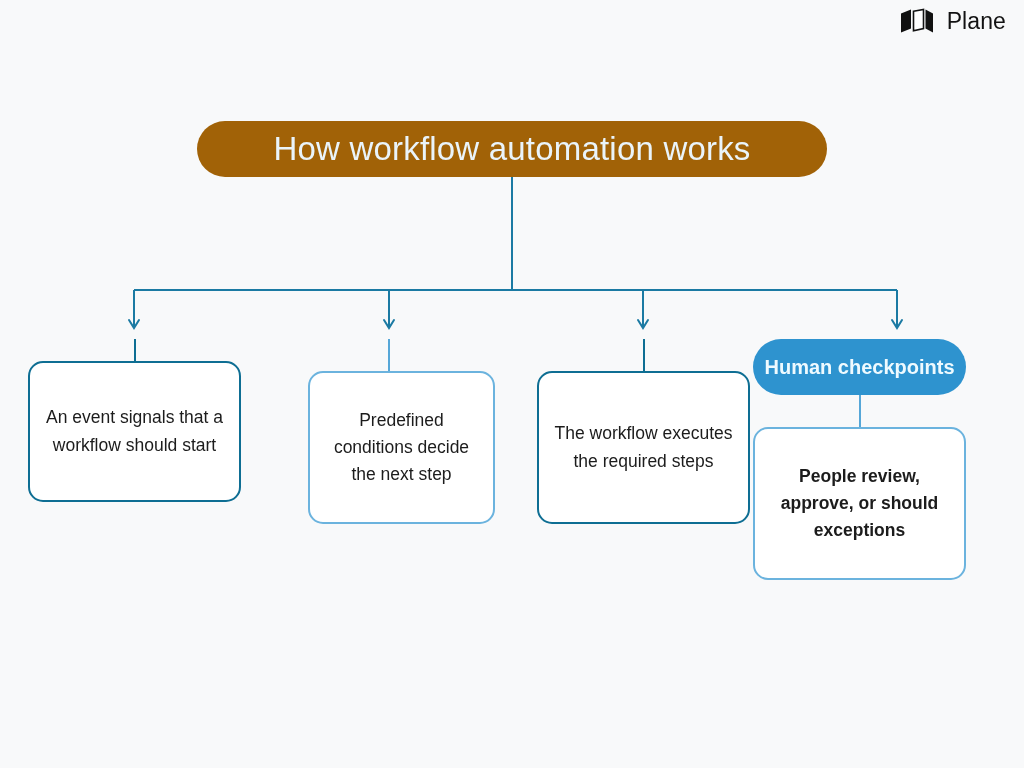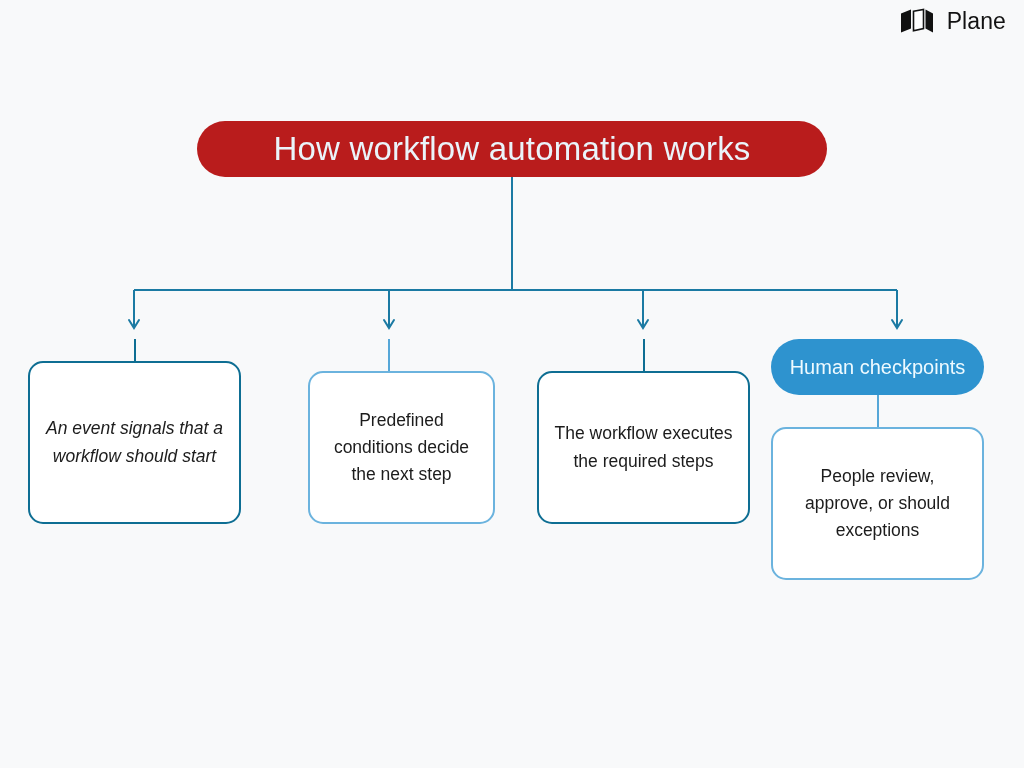--- a/index.html
+++ b/index.html
@@ -37,21 +37,21 @@
   }
 
   
   .title-pill {
     position: absolute;
     left: 197px;
     top: 121px;
     width: 630px;
     height: 56px;
     border-radius: 28px;
-    background: #b91c1c;
+    background: #a16207;
     display: flex;
     align-items: center;
     justify-content: center;
   }
   .title-pill span {
     color: #eaf4fa;
     font-size: 33px;
     letter-spacing: 0.2px;
     white-space: nowrap;
   }
@@ -68,21 +68,21 @@
 
   
   .col {
     position: absolute;
     top: 339px;
     width: 213px;
   }
   .col-0 { left: 28px; }
   .col-1 { left: 282px; }
   .col-2 { left: 537px; }
-  .col-3 { left: 771px; }
+  .col-3 { left: 753px; font-weight: bold; }
 
   .pill {
     height: 56px;
     border-radius: 28px;
     display: flex;
     align-items: center;
     justify-content: center;
     text-align: center;
     box-sizing: border-box;
     padding: 0 10px;
@@ -116,21 +116,21 @@
   .card.light { border-color: #6bb3de; }
   .card p {
     margin: 0;
     font-size: 17.5px;
     line-height: 1.56;
     color: #1c1c1c;
   }
 
   
   .col-0 .stem { height: 22px; }
-  .col-0 .card { height: 163px; font-style: italic; }
+  .col-0 .card { height: 141px; }
   .col-1 .stem { height: 32px; }
   .col-1 .card { height: 153px; margin-left: 26px; }
   .col-2 .stem { height: 32px; }
   .col-2 .card { height: 153px; }
   .col-3 .stem { height: 32px; }
   .col-3 .card { height: 153px; }
 </style>
 </head>
 <body>
 

